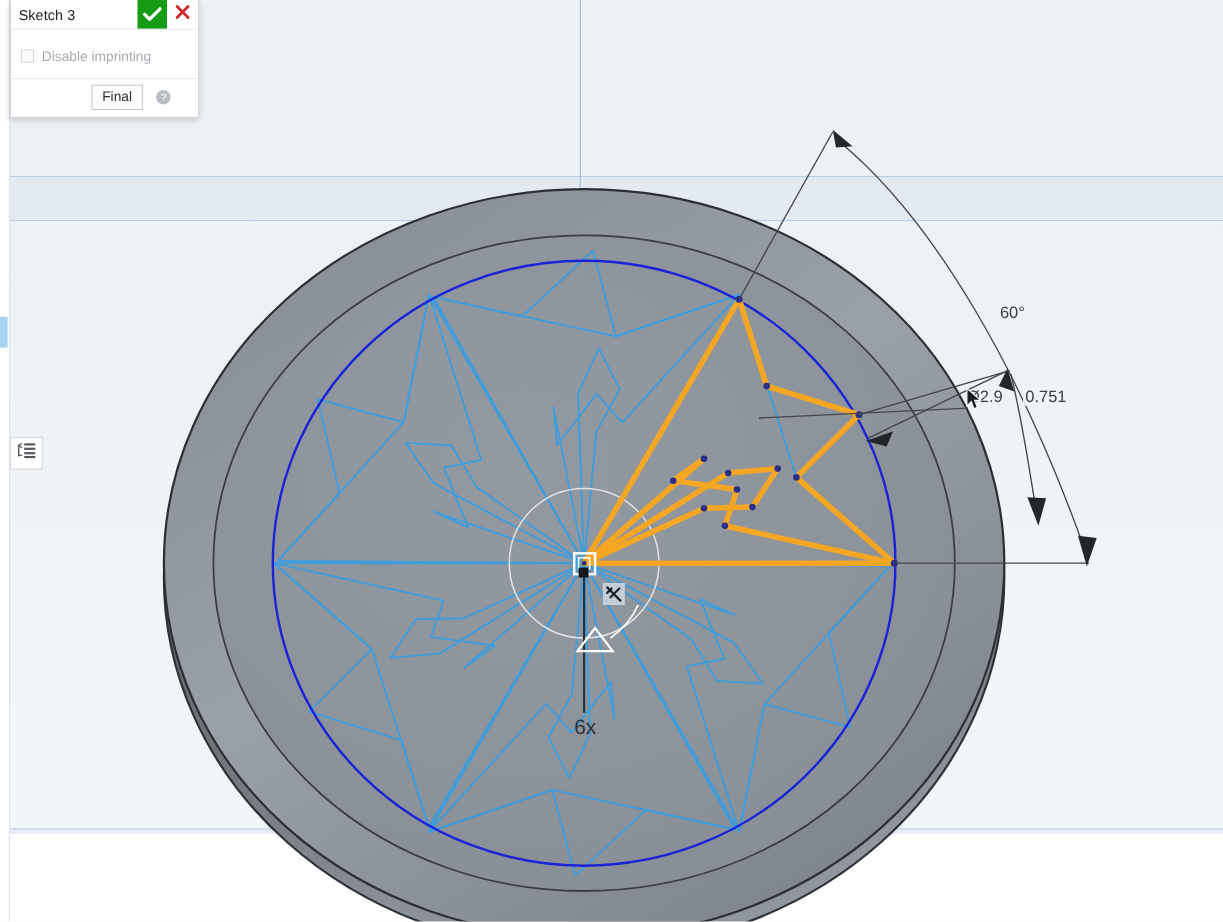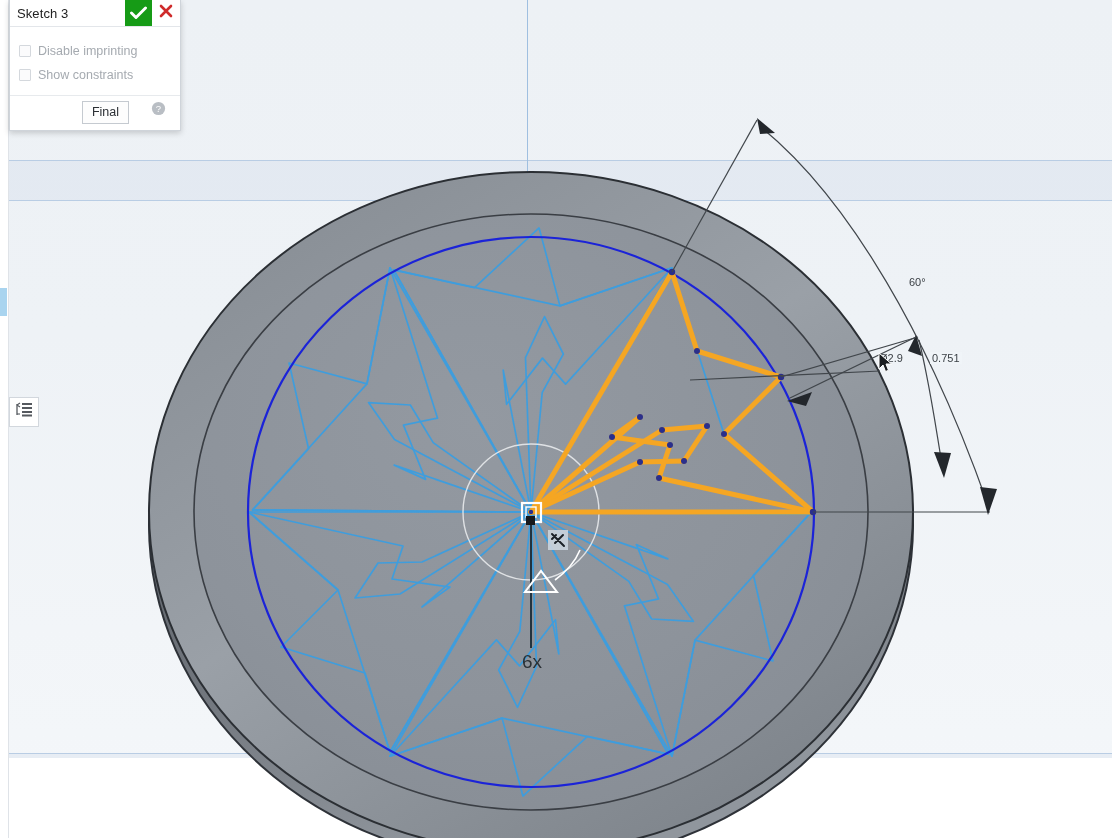--- a/index.html
+++ b/index.html
@@ -190,25 +190,25 @@
     border-width: 0 2px 2px 0;
     transform: rotate(42deg);
   }
   .cb.disabled { border-color: #d4d8dd; background: #fbfbfc; }
   .cb-label { font-size: 12.5px; color: #4a4f55; }
   .cb-label.disabled { color: #a5aab0; }
 
   #dialog-footer {
     border-top: 1px solid #e7eaed;
     margin-top: 4px;
-    padding: 5px 14px 6px 6px;
+    padding: 5px 24px 6px 6px;
     display: flex;
-    align-items: flex-start;
+    align-items: center;
     justify-content: flex-end;
-    gap: 22px;
+    gap: 11px;
   }
   #final-button {
     border: 1px solid #c5cad0;
     background: #fdfdfd;
     font-size: 12.5px;
     color: #2a2e33;
     padding: 3px 9px 4px 9px;
     cursor: pointer;
     font-family: "Liberation Sans", sans-serif;
   }
@@ -217,21 +217,21 @@
   
   .overlay {
     position: absolute;
     left: 0; top: 0;
     width: 1112px; height: 838px;
     pointer-events: none;
   }
 
   .dimtext {
     position: absolute;
-    font-size: 11px;
+    font-size: 15px;
     color: #3c4146;
     white-space: nowrap;
     background: rgba(240,244,248,0.85);
     padding: 0 2px;
   }
   .dimtext.plain { background: transparent; }
   #label-6x {
     position: absolute;
     font-size: 19px;
     color: #2b3136;
@@ -451,24 +451,20 @@
     </div>
 
     <div id="dialog-body">
 
 
       <div class="checkbox-row" style="margin-top:6px;">
         <span class="cb disabled"></span>
         <span class="cb-label disabled">Disable imprinting</span>
       </div>
 
-      <div class="checkbox-row">
-        <span class="cb disabled"></span>
-        <span class="cb-label disabled">Show constraints</span>
-      </div>
 
     </div>
 
     <div id="dialog-footer">
       <button id="final-button">Final</button>
       <span id="help-icon">
         <svg width="15" height="15" viewBox="0 0 15 15" xmlns="http://www.w3.org/2000/svg">
           <circle cx="7.5" cy="7.5" r="6.6" fill="#b9bec4"></circle>
           <text x="7.5" y="11" text-anchor="middle" font-size="9.5" font-family="Liberation Sans, sans-serif" fill="#ffffff">?</text>
         </svg>

